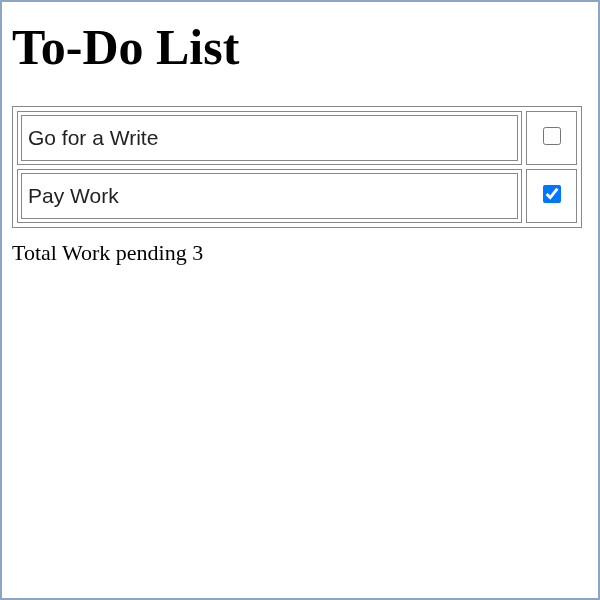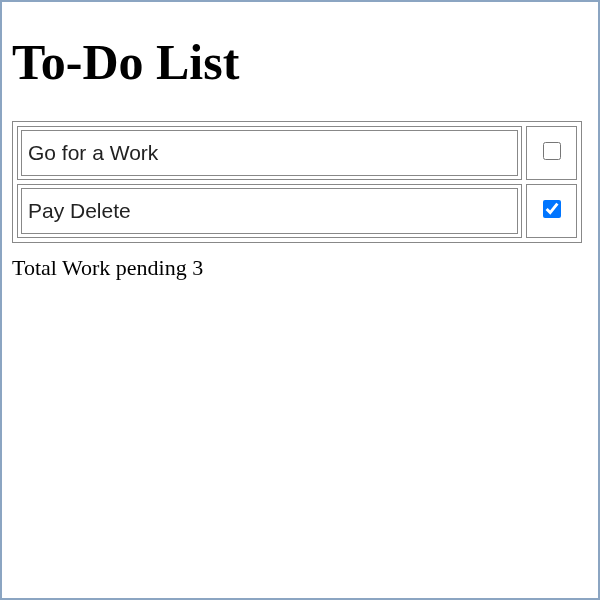--- a/index.html
+++ b/index.html
@@ -8,21 +8,21 @@
     body {
       margin: 0;
       padding: 0;
       font-family: "Times New Roman", Times, serif;
       background: #fff;
     }
     .frame {
       width: 600px;
       height: 600px;
       border: 2px solid #8ba5c2;
-      padding: 23px 10px;
+      padding: 8px 10px;
     }
     h1 {
       font-size: 50px;
       font-weight: bold;
       margin: 8px 0 30px 0;
     }
     .controls {
       margin-bottom: 8px;
       display: flex;
       align-items: center;
@@ -87,29 +87,29 @@
 <body>
 
 <div class="frame">
   <h1>To-Do List</h1>
 
 
   <table class="todo-table">
     <tbody>
         <tr>
       <td class="task-cell">
-        <div class="task-box">Go for a Work</div>
+        <div class="task-box">Go for a Write</div>
       </td>
       <td class="check-cell">
         <input type="checkbox" style="">
       </td>
     </tr>
     <tr>
       <td class="task-cell">
-        <div class="task-box"> Pay Delete</div>
+        <div class="task-box"> Pay Work</div>
       </td>
       <td class="check-cell">
         <input type="checkbox" checked="" style="">
       </td>
     </tr>
   </tbody>
     </table>
 
   <div class="status">
     <span>Total Work pending </span><span>3</span>

